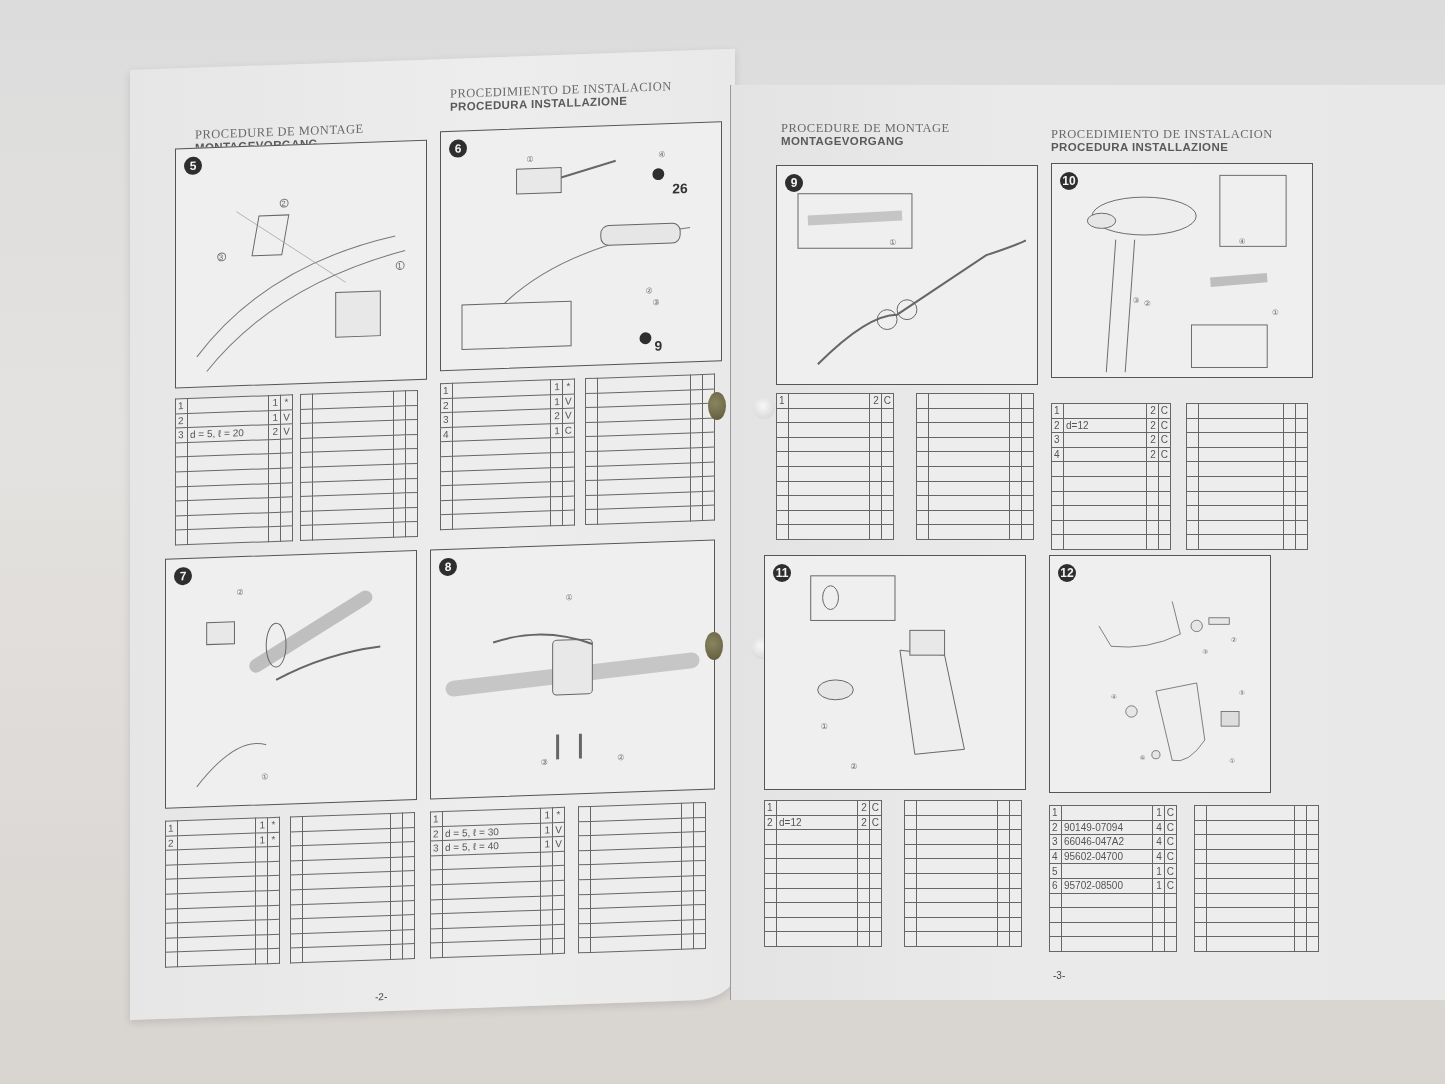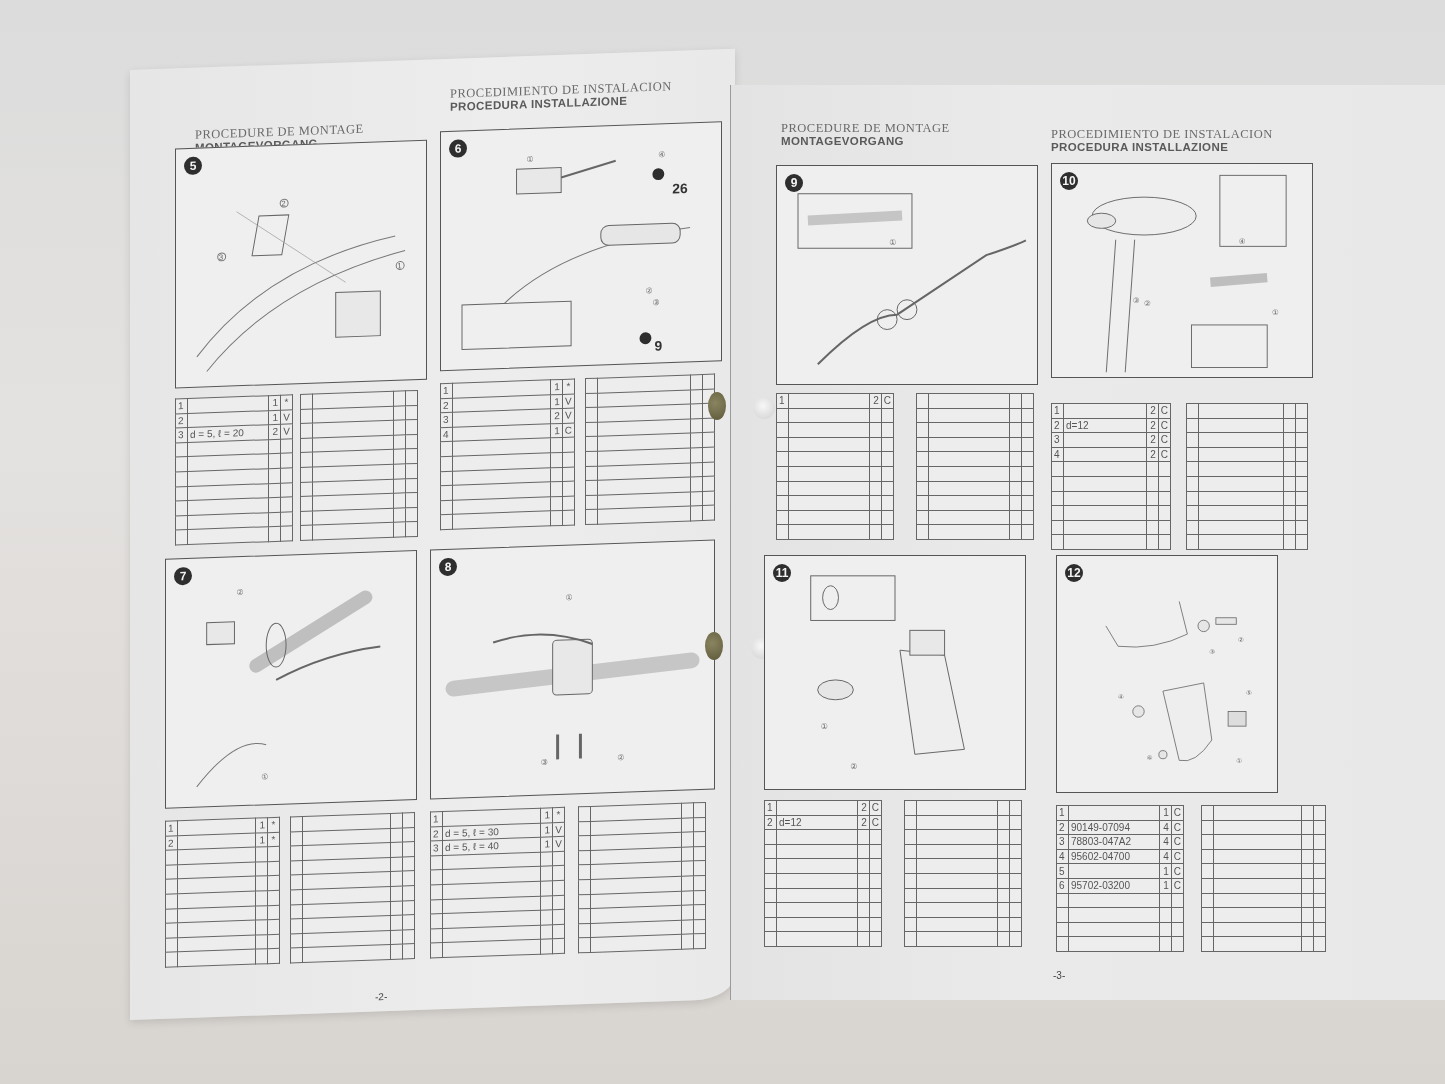--- a/index.html
+++ b/index.html
@@ -1073,21 +1073,21 @@
           <tr>
             <td class="n"></td>
             <td></td>
             <td class="q"></td>
             <td class="c"></td>
           </tr>
     </tbody>
       </table>
   </div>
 
-  <div class="panel" style="left:325px;top:470px;width:222px;height:400px;text-decoration:underline;">
+  <div class="panel" style="left:318px;top:470px;width:222px;height:400px;text-decoration:underline;">
     <div class="fig" style="height:238px;">
       <div class="badge">12</div>
       <svg viewBox="0 0 270 238">
         <path d="M60 60 L75 85 Q120 90 160 70 L150 30" fill="none" stroke="#666"></path>
         <circle cx="180" cy="60" r="7" fill="#e6e6e6" stroke="#666"></circle>
         <rect x="195" y="50" width="25" height="8" fill="#e6e6e6" stroke="#666"></rect>
         <path d="M130 140 L180 130 L190 200 Q170 230 150 225 Z" fill="#eee" stroke="#666"></path>
         <circle cx="100" cy="165" r="7" fill="#e6e6e6" stroke="#666"></circle>
         <rect x="210" y="165" width="22" height="18" fill="#ddd" stroke="#666"></rect>
         <circle cx="130" cy="218" r="5" fill="#e6e6e6" stroke="#666"></circle>
@@ -1108,39 +1108,39 @@
             <td class="c">C</td>
           </tr>
       <tr>
             <td class="n">2</td>
             <td>90149-07094</td>
             <td class="q">4</td>
             <td class="c">C</td>
           </tr>
       <tr>
             <td class="n">3</td>
-            <td>78803-047A2</td>
+            <td>66046-047A2</td>
             <td class="q">4</td>
             <td class="c">C</td>
           </tr>
       <tr>
             <td class="n">4</td>
             <td>95602-04700</td>
             <td class="q">4</td>
             <td class="c">C</td>
           </tr>
       <tr>
             <td class="n">5</td>
             <td></td>
             <td class="q">1</td>
             <td class="c">C</td>
           </tr>
       <tr>
             <td class="n">6</td>
-            <td>95702-03200</td>
+            <td>95702-08500</td>
             <td class="q">1</td>
             <td class="c">C</td>
           </tr>
       <tr>
             <td class="n"></td>
             <td></td>
             <td class="q"></td>
             <td class="c"></td>
           </tr>
           <tr>

